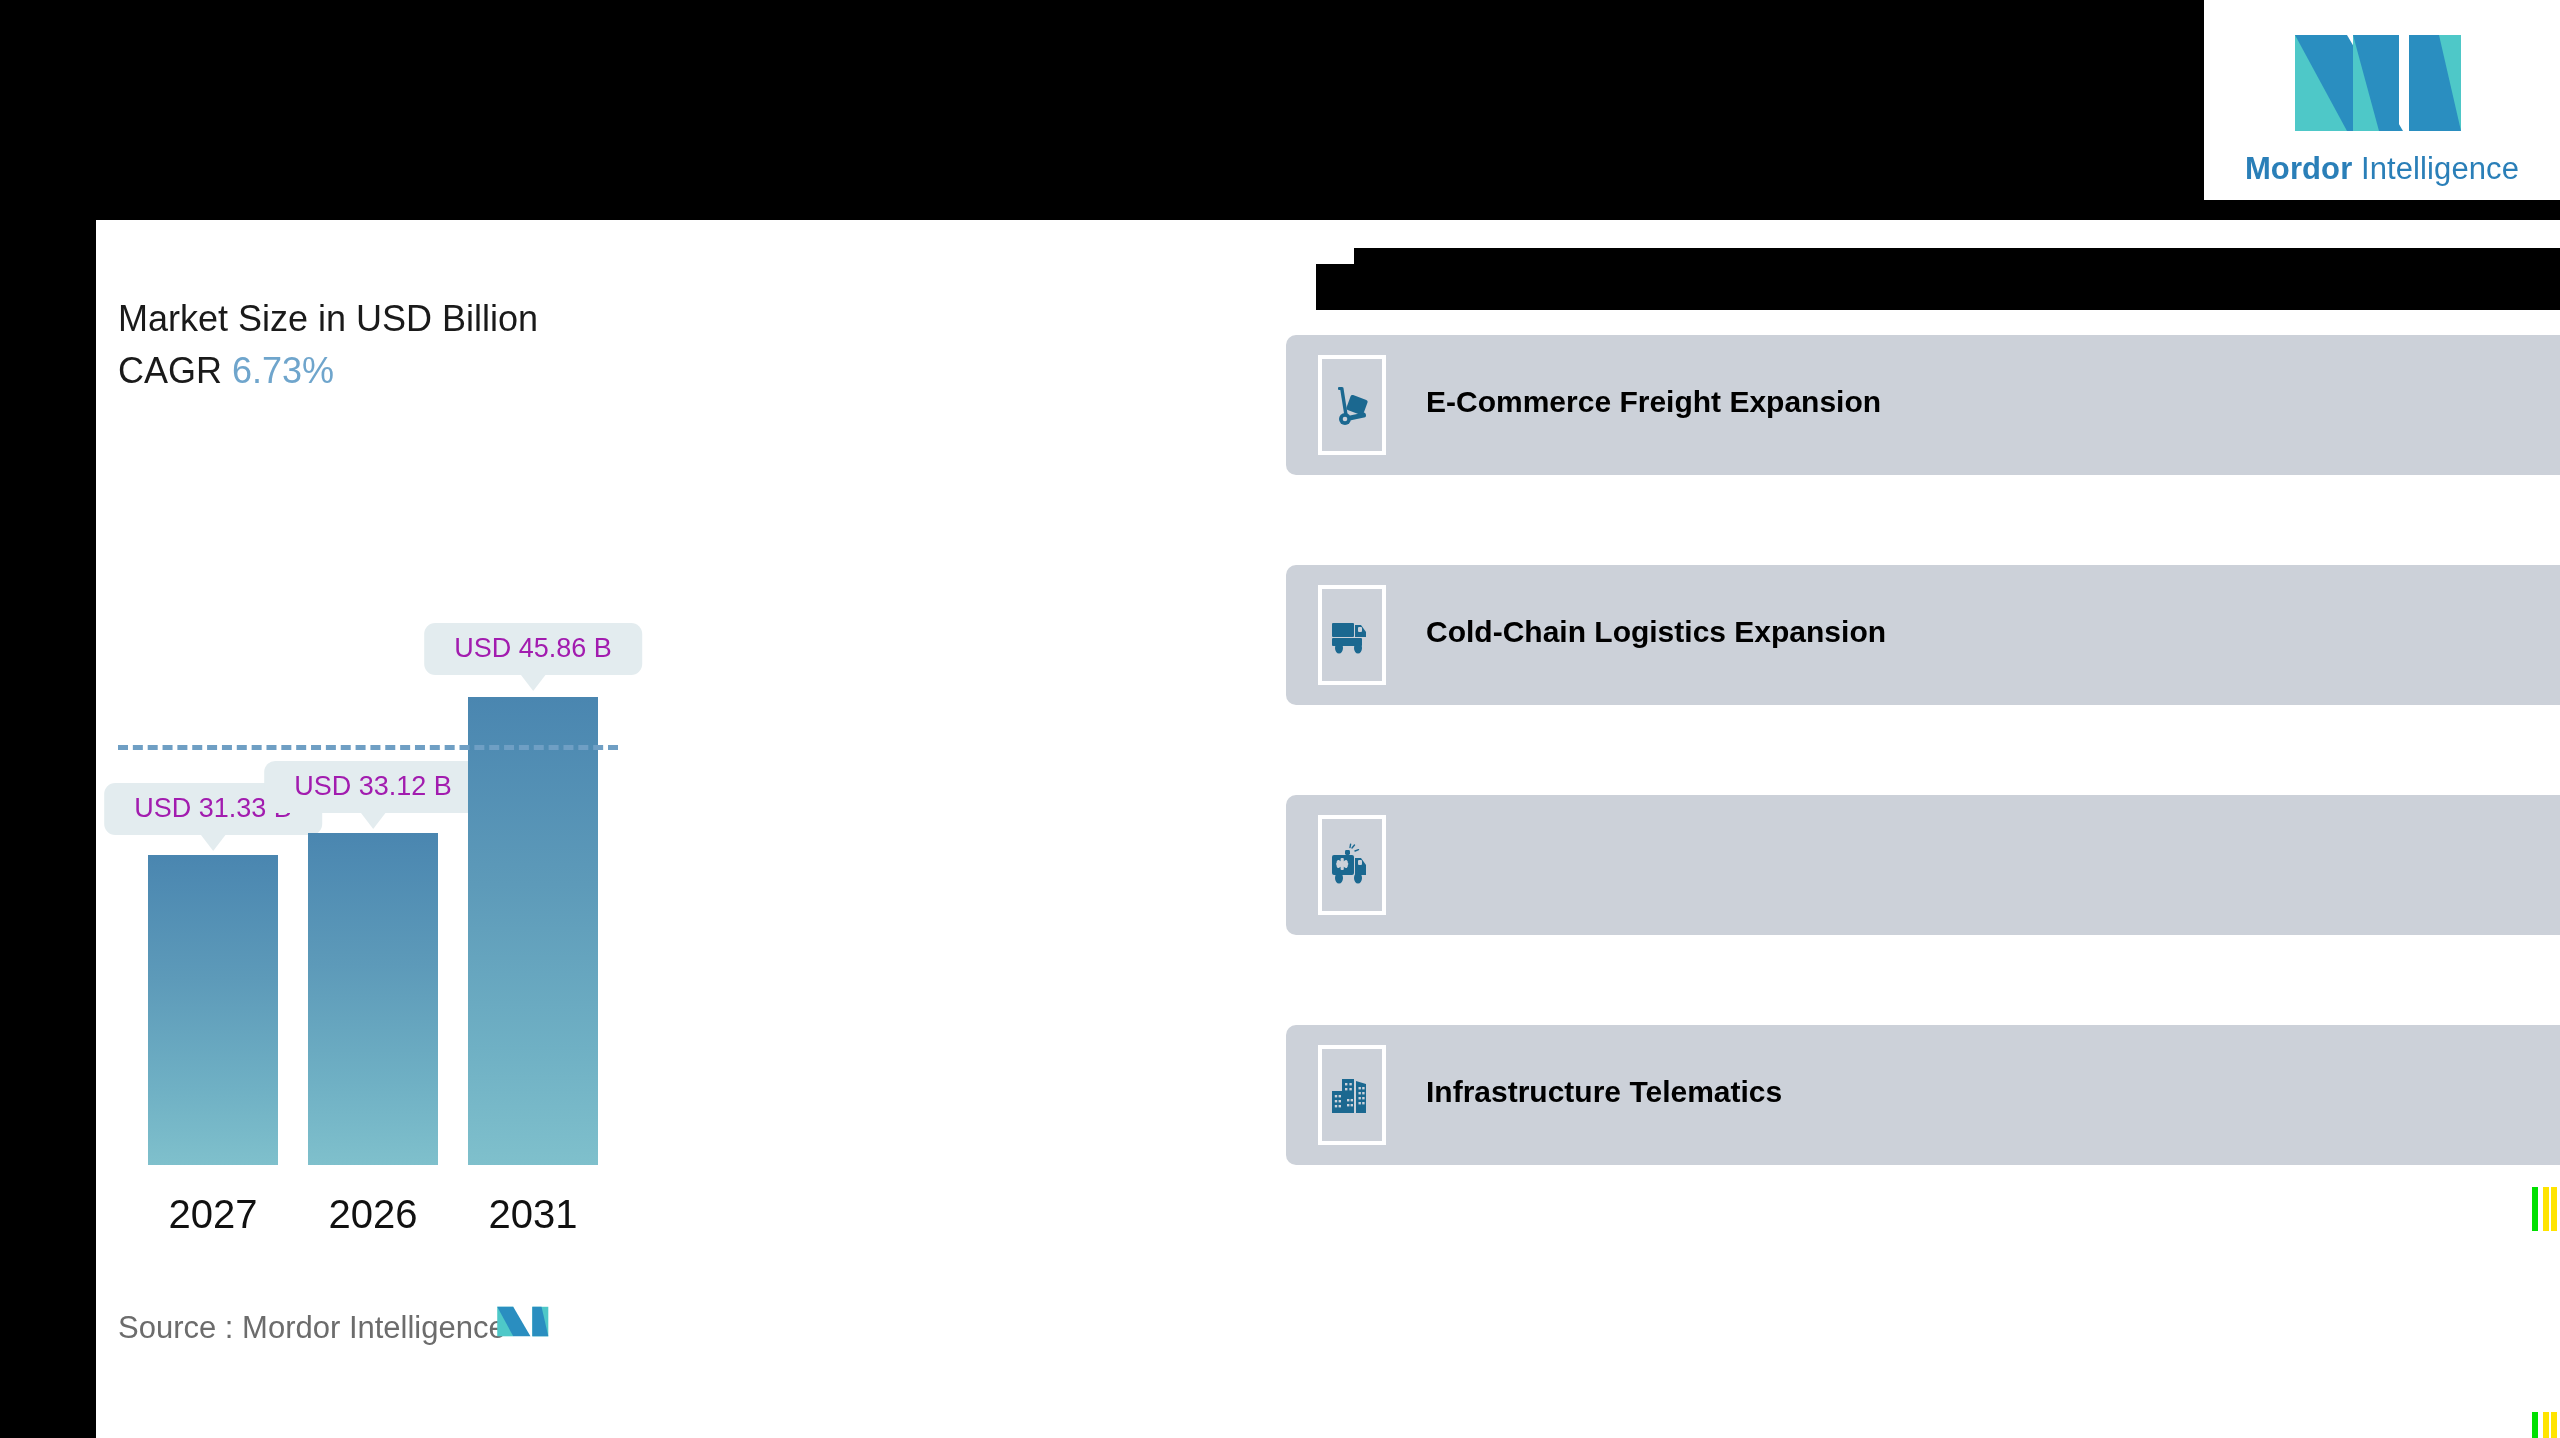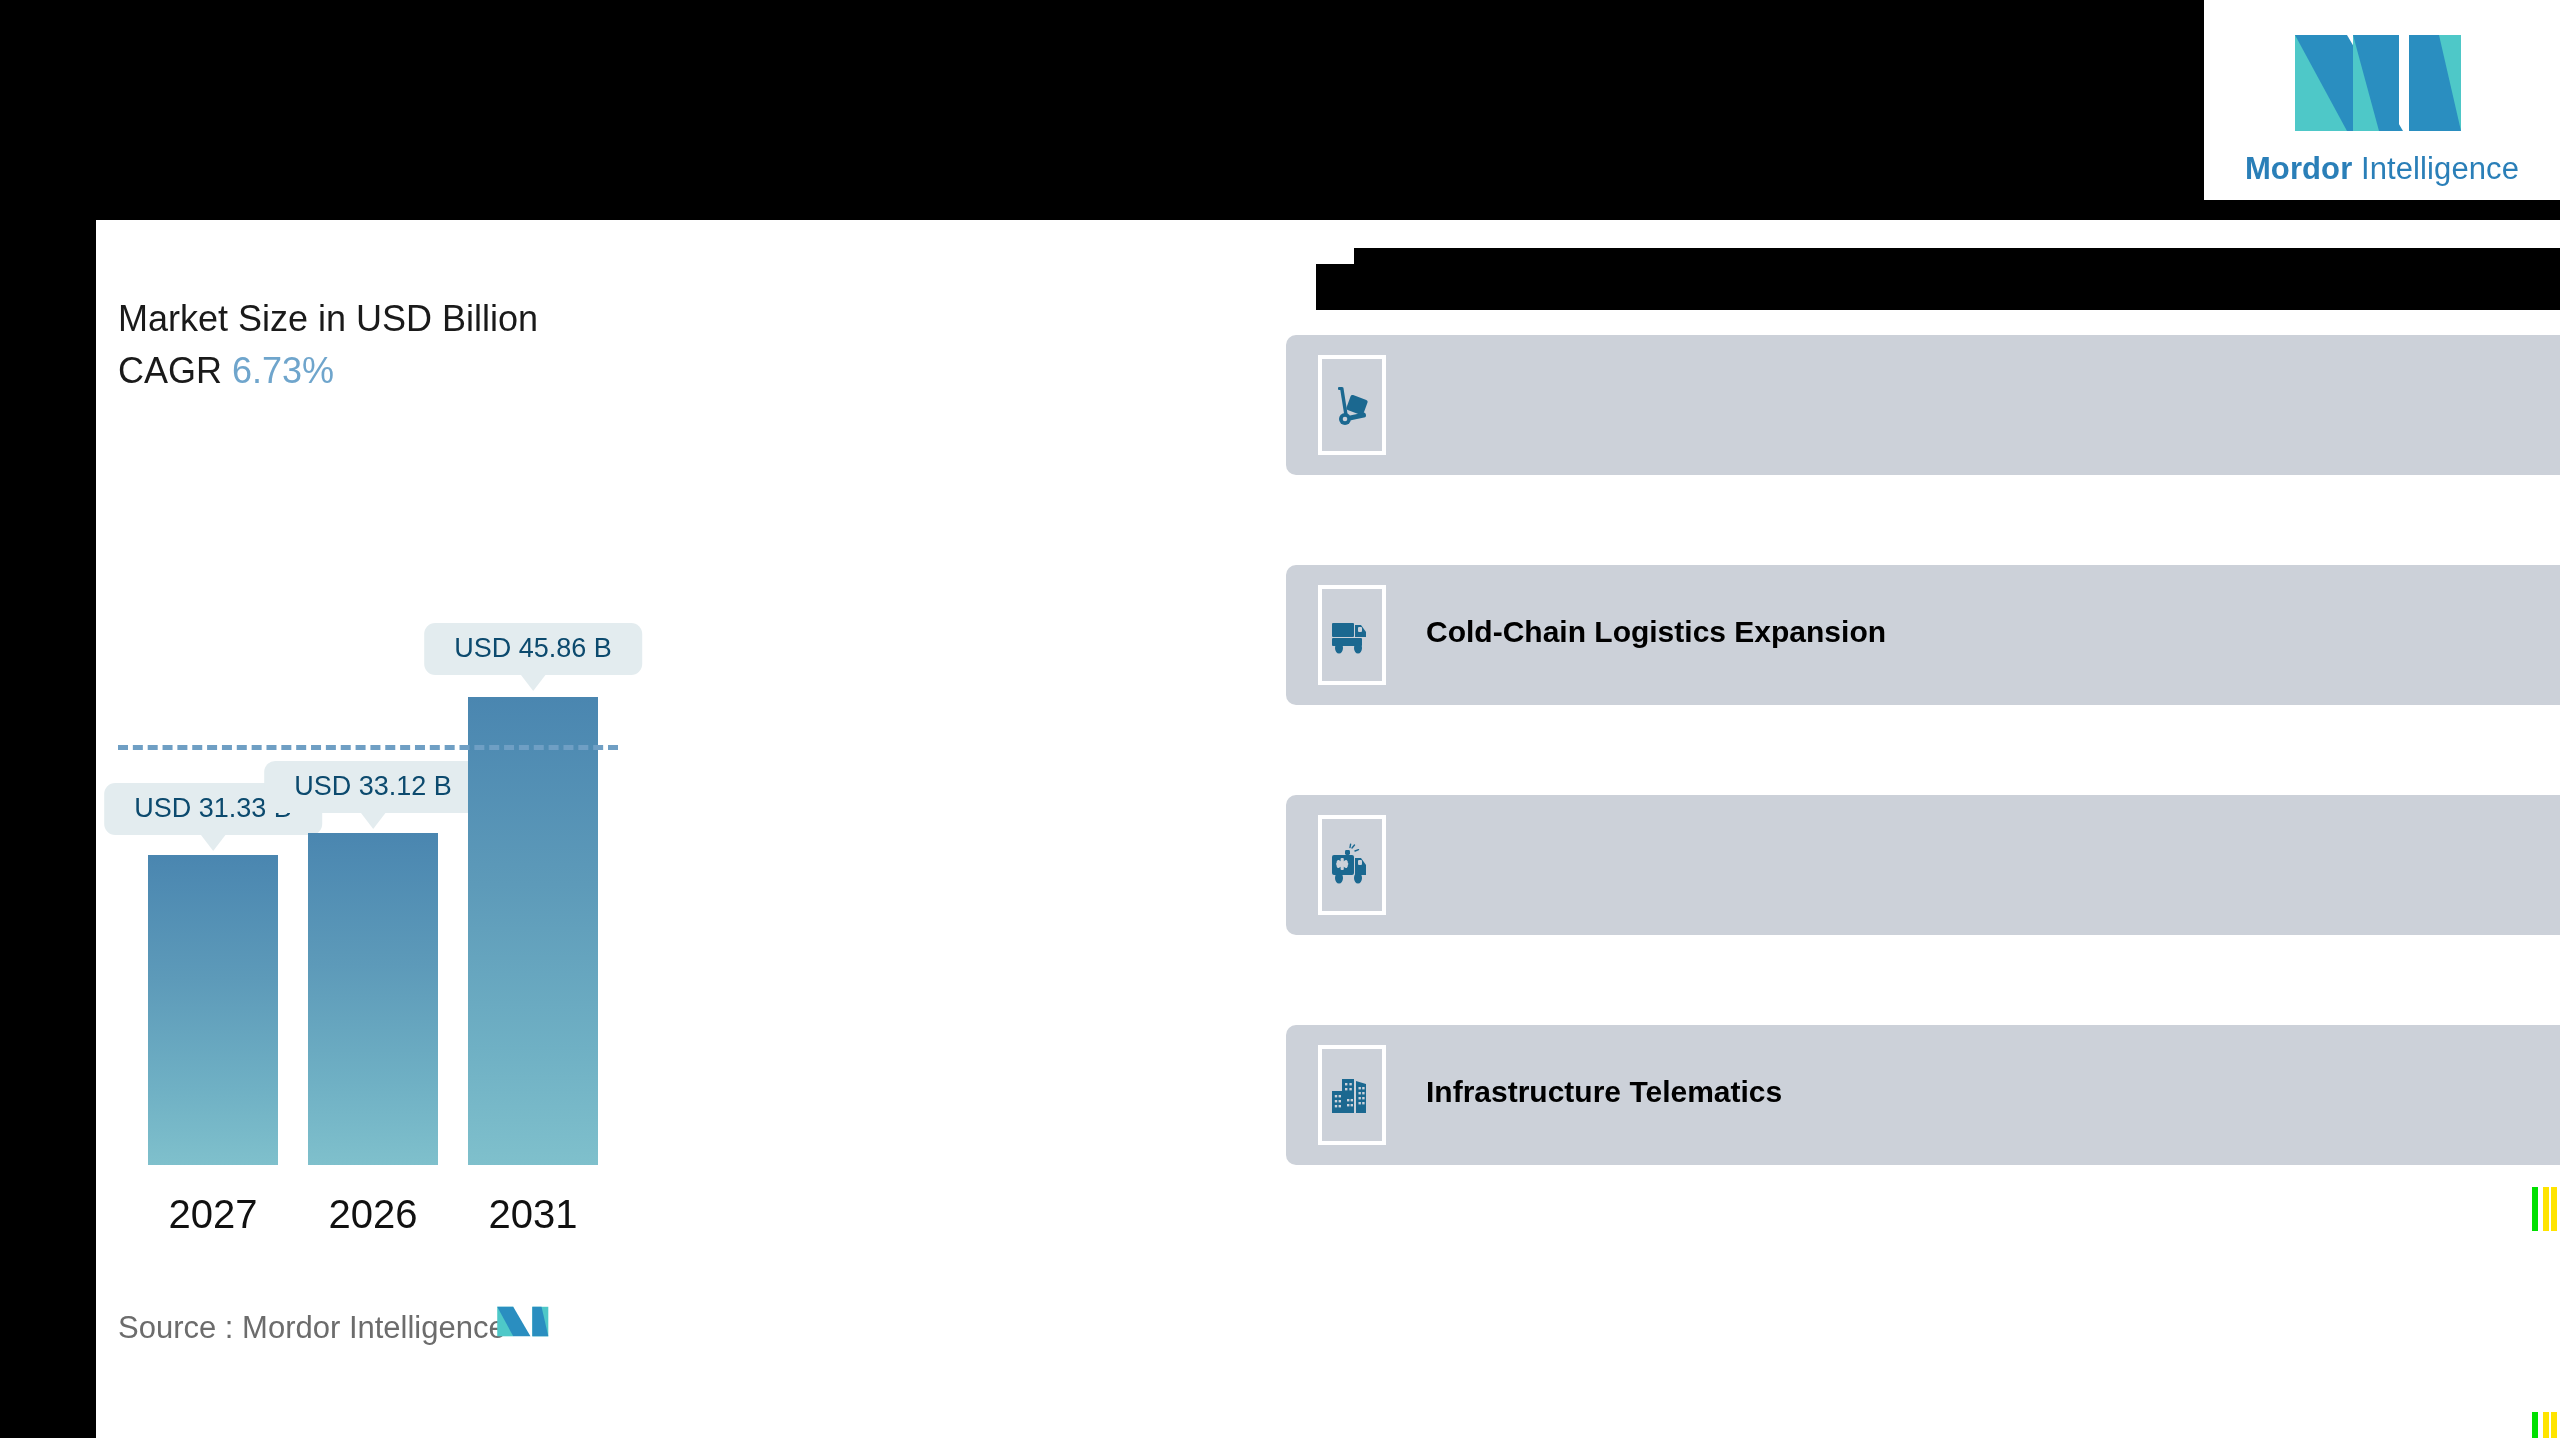--- a/index.html
+++ b/index.html
@@ -29,21 +29,21 @@
   #chart-title { position:absolute; left:22px; top:17px; font-size:42px; font-weight:bold; color:#111; letter-spacing:-.4px; }
   #chart-sub   { position:absolute; left:22px; top:78px; font-size:36px; color:#1a1a1a; font-weight:400; }
   #chart-cagr  { position:absolute; left:22px; top:130px; font-size:36px; color:#1a1a1a; font-weight:400; }
   #chart-cagr .val { color:#6fa5cc; }
 
   #plot { position:absolute; left:22px; top:215px; width:820px; height:730px; }
   .bar-col { position:absolute; bottom:0; width:130px; }
   .bar { position:absolute; bottom:0; left:0; width:130px;
          background:linear-gradient(180deg,#4a86b0 0%,#5d9ab9 40%,#6fb0c4 75%,#7fc0cc 100%); }
   .pill { position:absolute; left:50%; transform:translateX(-50%);
-          background:#e3ecef; color:#0c4a6e; font-size:27px; padding:10px 30px 11px;
+          background:#e3ecef; color:#a21caf; font-size:27px; padding:10px 30px 11px;
           border-radius:11px; white-space:nowrap; }
   .pill::after { content:""; position:absolute; left:50%; margin-left:-13px; bottom:-16px;
                  border-left:13px solid transparent; border-right:13px solid transparent;
                  border-top:17px solid #e3ecef; }
   .yearlab { position:absolute; left:50%; transform:translateX(-50%); font-size:40px; color:#111; white-space:nowrap; }
   #dashline { position:absolute; left:22px; width:500px; height:0; border-top:5px dashed #6f9fc4; }
 
   #source { position:absolute; left:22px; top:1090px; font-size:31px; color:#6c6c6c; }
   #src-logo { position:absolute; left:400px; top:1078px; width:56px; height:44px; }
 
@@ -130,20 +130,21 @@
         <div class="drv-icon">
           <svg viewBox="0 0 48 48" fill="#1b6890">
             <rect x="10" y="6" width="5" height="3" rx="1"></rect>
             <rect x="12" y="7" width="3.4" height="28" transform="rotate(-9 13 7)"></rect>
             <rect x="20" y="16" width="18" height="16" rx="2" transform="rotate(20 29 24)"></rect>
             <circle cx="17" cy="38" r="6"></circle>
             <circle cx="17" cy="38" r="2.3" fill="#ccd1d9"></circle>
             <rect x="21" y="33" width="17" height="5" rx="2.4" transform="rotate(-12 29 35)"></rect>
           </svg>
         </div>
+        <div class="drv-label">E-Commerce Freight Expansion</div>
       </div>
 
       <div class="drv-row" style="top:345px;">
         <div class="drv-icon">
           <svg viewBox="0 0 48 48" fill="#1b6890">
             <rect x="4" y="12" width="22" height="14" rx="1"></rect>
             <rect x="4" y="27" width="30" height="8" rx="1"></rect>
             <path d="M27 14h6l5 7v5h-11z"></path>
             <rect x="30" y="16" width="4" height="5" rx="1" fill="#ccd1d9"></rect>
             <ellipse cx="11" cy="37" rx="4" ry="5.5"></ellipse>

